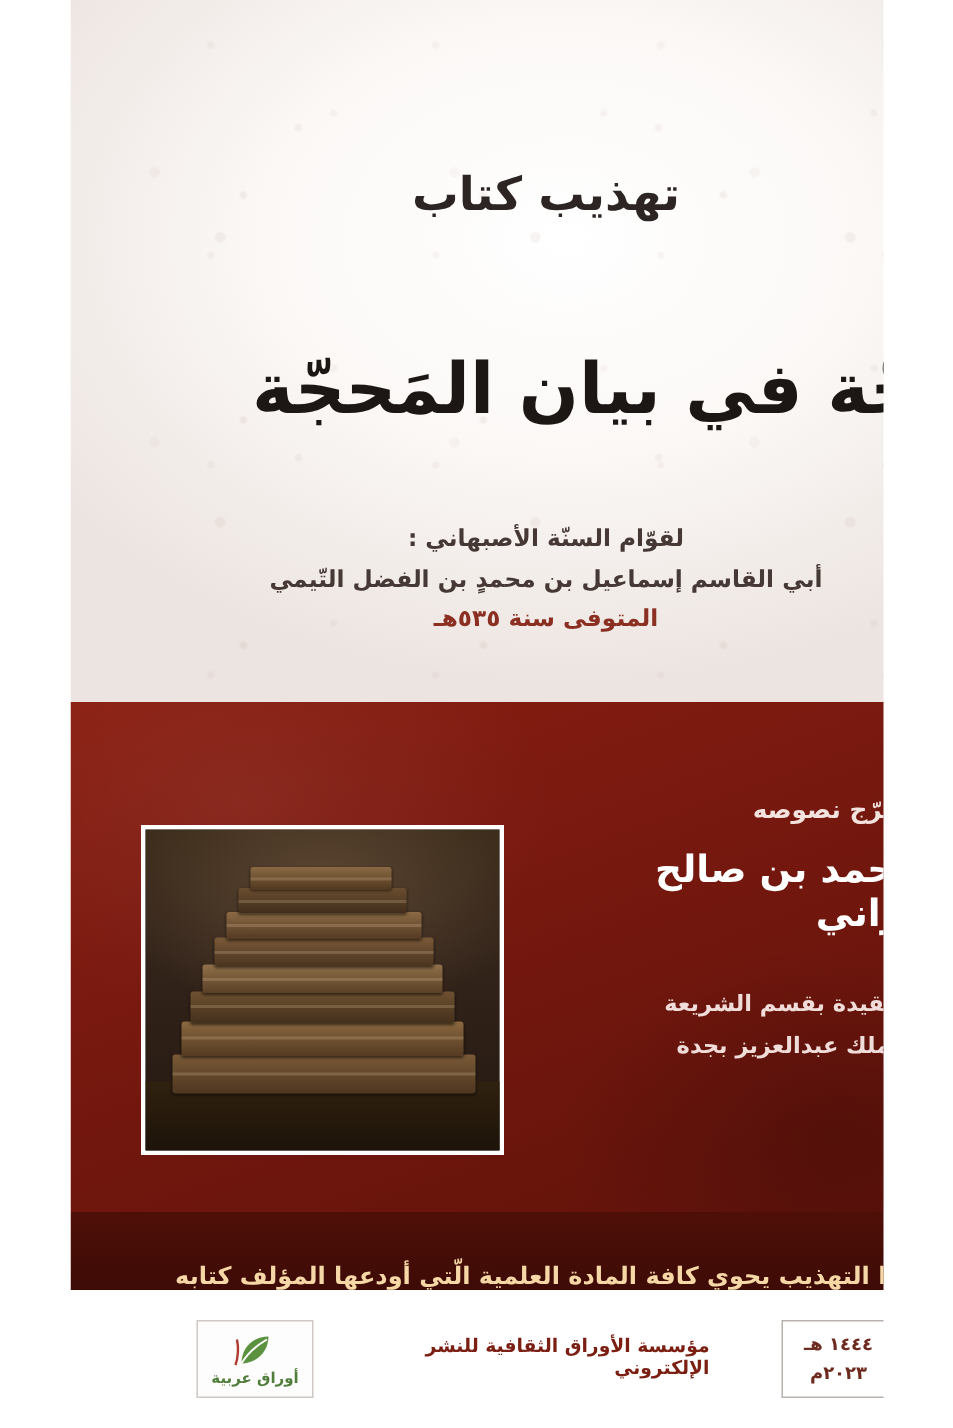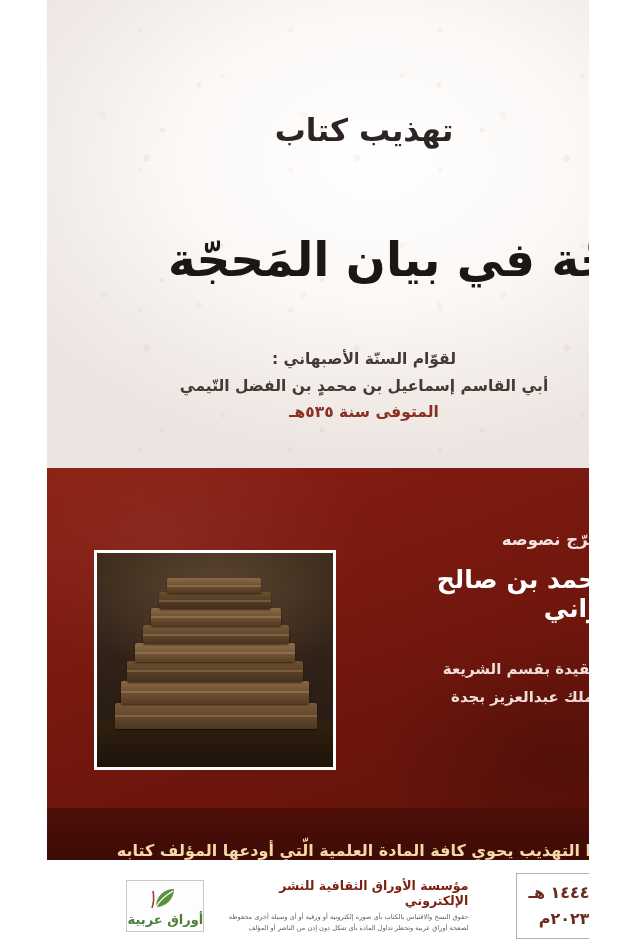--- a/index.html
+++ b/index.html
@@ -208,23 +208,23 @@
   }
   .footer-inner {
     display: flex;
     align-items: center;
     gap: 14px;
     direction: rtl;
   }
   .footer-date {
     border: 1px solid #b9b0ad;
     padding: 6px 11px;
-    text-align: right;
+    text-align: center;
     color: #6d2a1e;
-    font-size: 16px;
+    font-size: 12px;
     font-weight: bold;
     line-height: 1.6;
     min-width: 52px;
     margin-left: 34px;
   }
   .footer-text {
     text-align: right;
     max-width: 250px;
   }
   .footer-title {
@@ -247,21 +247,21 @@
     align-items: center;
     justify-content: center;
     gap: 2px;
     background: #fdfdfd;
   }
   .logo-mark {
     width: 30px; height: 24px;
     position: relative;
   }
   .logo-caption {
-    font-size: 13px;
+    font-size: 10px;
     color: #4f7d3a;
     font-weight: bold;
   }
 </style>
 </head>
 <body>
 
 <div class="page">
 
   <div class="top-section">
@@ -306,21 +306,20 @@
   <div class="footer">
     <div class="footer-inner">
 
       <div class="footer-date">
         <div>١٤٤٤ هـ</div>
         <div>٢٠٢٣م</div>
       </div>
 
       <div class="footer-text">
         <div class="footer-title">مؤسسة الأوراق الثقافية للنشر الإلكتروني</div>
-        <div class="footer-rights">حقوق النسخ والاقتباس بالكتاب بأي صورة إلكترونية أو ورقية أو أي وسيلة أخرى محفوظة لصفحة أوراق عربية وتحظر تداول المادة بأي شكل دون إذن من الناشر أو المؤلف</div>
       </div>
 
       <div class="footer-logo">
         <span class="logo-mark">
           <svg width="30" height="24" viewBox="0 0 30 24" aria-hidden="true">
             <path d="M6 21 C6 10, 14 3, 24 3 C24 13, 16 21, 6 21 Z" fill="#5c9140"></path>
             <path d="M6 21 C10 14, 16 9, 23 5" stroke="#ffffff" stroke-width="1.3" fill="none"></path>
             <path d="M2 22 C4 16, 4 10, 3 5" stroke="#b03a2e" stroke-width="1.6" fill="none"></path>
           </svg>
         </span>

